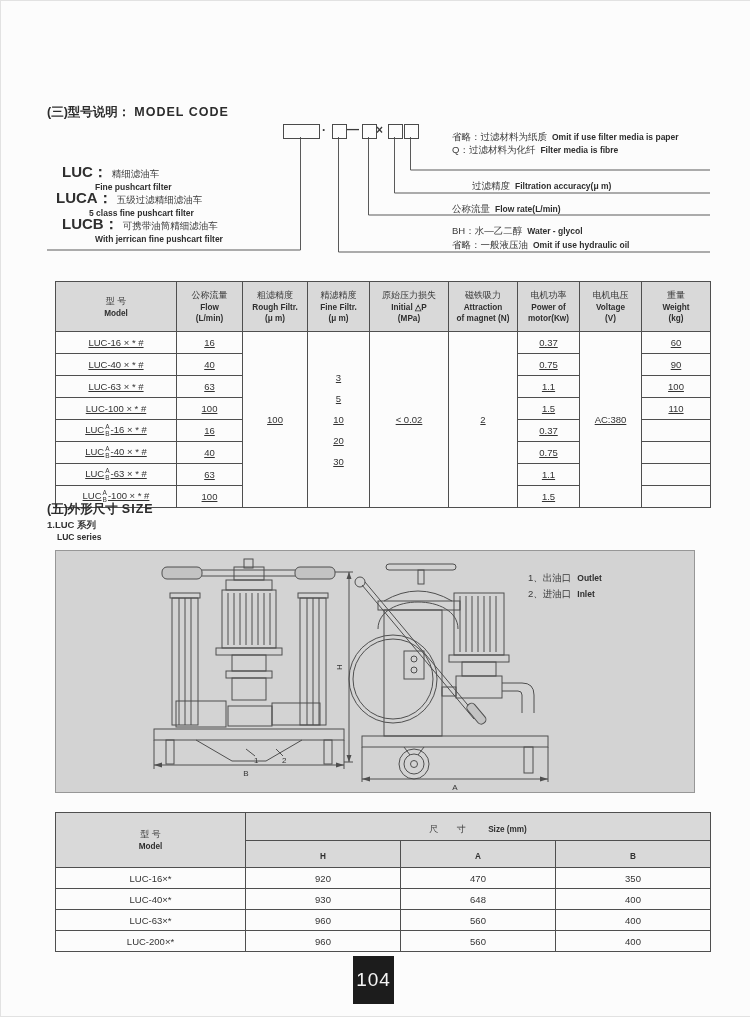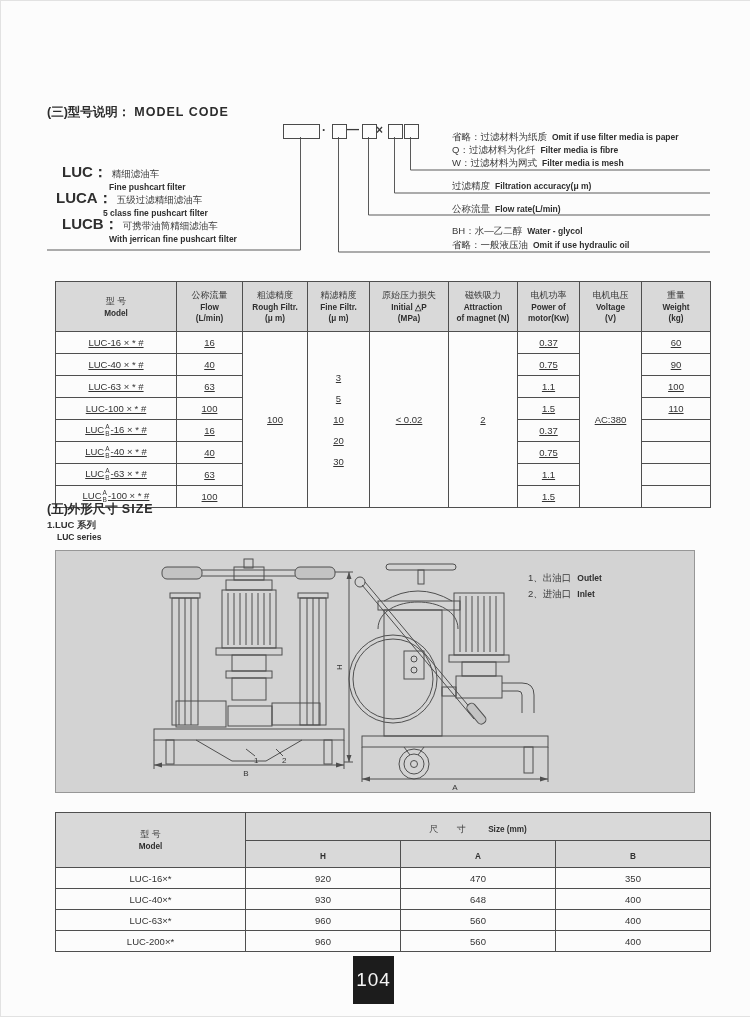--- a/index.html
+++ b/index.html
@@ -22,21 +22,21 @@
   .mc-box { position:absolute; border:1px solid #4a4a4a; background:transparent; }
   .mc-sep { position:absolute; font-size:12px; font-weight:bold; color:#3a3a3a; line-height:13px; }
   .diagram-svg { position:absolute; left:40px; top:118px; }
   .diagram-svg path, .diagram-svg line { stroke:#5a5a5a; stroke-width:1; fill:none; }
 
   .ann { position:absolute; white-space:nowrap; }
   .ann .zh { margin-right:5px; }
 
   .series-item { position:absolute; white-space:nowrap; }
   .series-item .code { font-size:15px; font-weight:bold; color:#2f2f2f; margin-right:4px; }
-  .series-item .sub { margin-left:47px; }
+  .series-item .sub { margin-left:33px; }
 
   
   table { border-collapse:collapse; table-layout:fixed; }
   .dtable th, .dtable td { border:1px solid #4f4f4f; text-align:center; vertical-align:middle; padding:0; overflow:hidden; }
   .dtable th { background:#d9d9d9; font-weight:normal; }
   .th-zh { font-size:9px; color:#3a3a3a; line-height:13px; }
   .th-en { font-size:8.2px; font-weight:bold; color:#2f2f2f; line-height:11px; }
   .dtable td { font-size:9.5px; color:#333; background:transparent; }
   .tech-table td { height:21px;text-decoration:underline; }
   .fine-stack { display:flex; flex-direction:column; justify-content:center; gap:3px; height:100%; }
@@ -90,24 +90,21 @@
   <span class="mc-sep" style="left:322px; top:124px;">·</span>
   <span class="mc-sep" style="left:347px; top:123px;">—</span>
   <span class="mc-sep" style="left:376px; top:124px;">×</span>
 
   <div class="ann" style="left:452px; top:126px;">
     <span class="zh">省略：过滤材料为纸质</span><span class="enb">Omit if use filter media is paper</span>
   </div>
   <div class="ann" style="left:452px; top:139px;">
     <span class="zh">Q：过滤材料为化纤</span><span class="enb">Filter media is fibre</span>
   </div>
-  <div class="ann" style="left:452px; top:152px;">
-    <span class="zh">W：过滤材料为网式</span><span class="enb">Filter media is mesh</span>
-  </div>
-  <div class="ann" style="left:452px; top:175px;">
+  <div class="ann" style="left:472px; top:175px;">
     <span class="zh">过滤精度</span><span class="enb">Filtration accuracy(μ m)</span>
   </div>
   <div class="ann" style="left:452px; top:198px;">
     <span class="zh">公称流量</span><span class="enb">Flow rate(L/min)</span>
   </div>
   <div class="ann" style="left:452px; top:220px;">
     <span class="zh">BH：水—乙二醇</span><span class="enb">Water - glycol</span>
   </div>
   <div class="ann" style="left:452px; top:234px;">
     <span class="zh">省略：一般液压油</span><span class="enb">Omit if use hydraulic oil</span>

